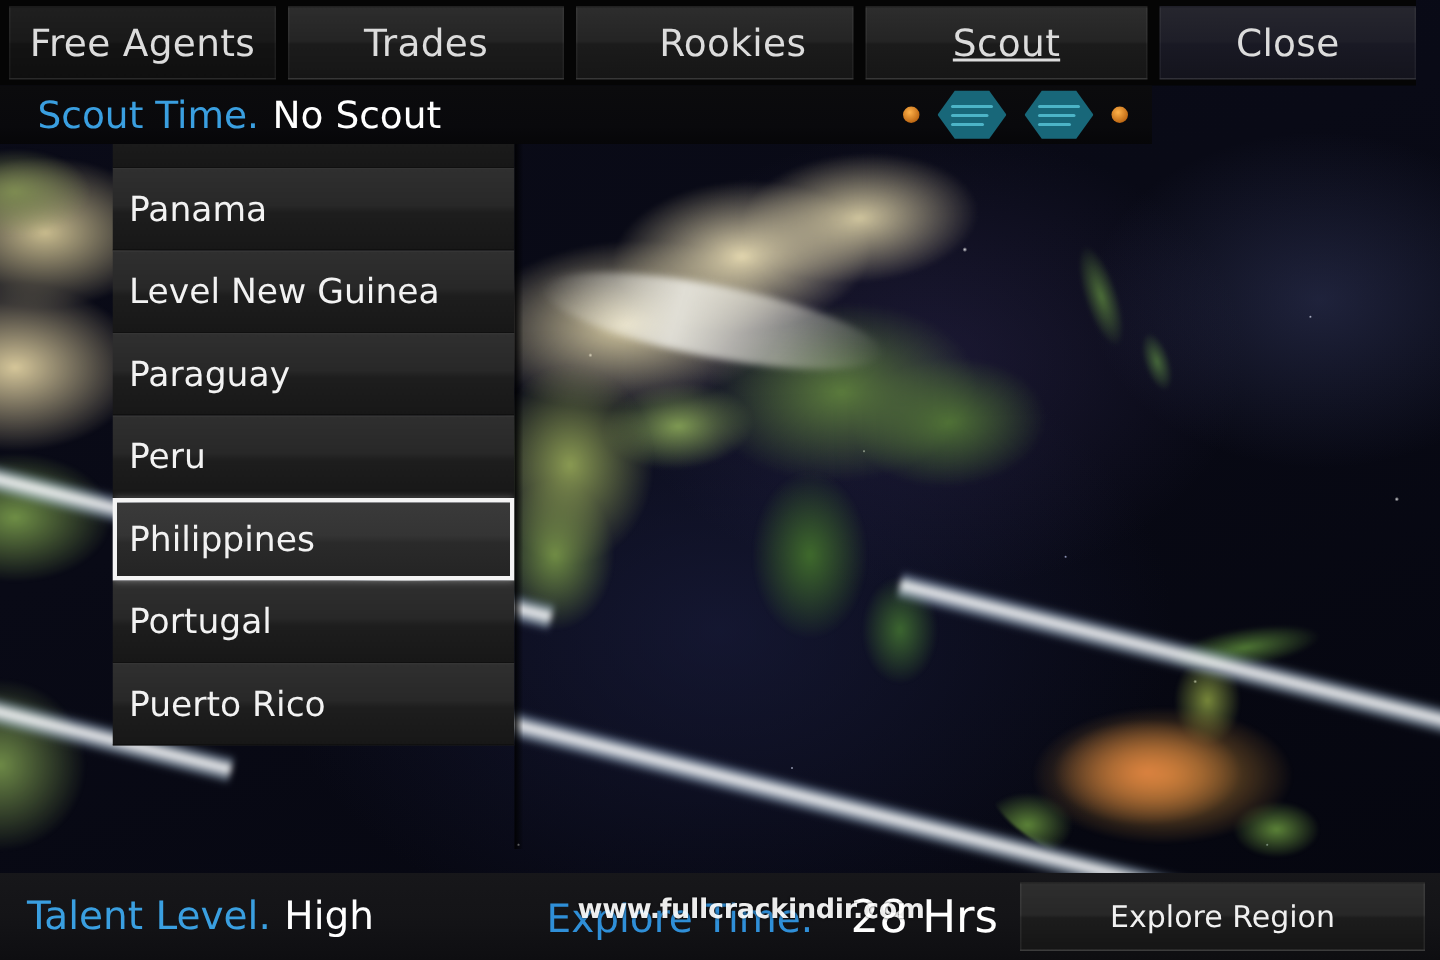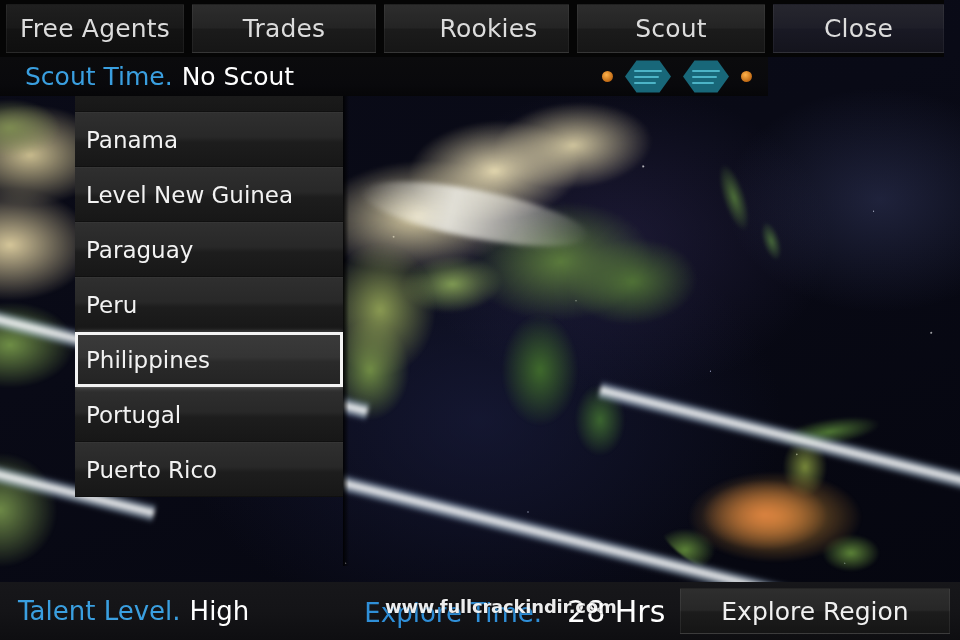--- a/index.html
+++ b/index.html
@@ -144,21 +144,21 @@
     display:flex; align-items:center; justify-content:center;
     color:#dcdcdc; font-size:25px; letter-spacing:.2px;
     border:1px solid rgba(255,255,255,.05);
     background:linear-gradient(to bottom, #2d2d2d 0%, #242424 48%, #1b1b1b 52%, #161616 100%);
     cursor:pointer;
   }
   .tab.t0 { flex:0 0 178px; margin-left:6px;
     background:linear-gradient(to bottom, #1f1f1f 0%, #191919 48%, #131313 52%, #0f0f0f 100%); }
   .tab.t1 { flex:0 0 184px; }
   .tab.t2 { flex:0 0 185px;padding-left:24px; }
-  .tab.t3 { flex:0 0 188px; }
+  .tab.t3 { flex:0 0 188px;text-decoration:underline; }
   .tab.t4 { flex:1 1 auto; margin-right:0;
     background:linear-gradient(to bottom, #26262e 0%, #1e1e28 48%, #191924 52%, #14141d 100%); }
 
   
   .scoutbar {
     position:absolute; left:0; top:57px; width:768px; height:39px;
     background:linear-gradient(to bottom, #0b0b0d 0%, #09090c 70%, #060608 100%);
     display:flex; align-items:center;
   }
   .scoutbar .label { color:#3a9fe0; font-size:25px; margin-left:25px; }
@@ -221,21 +221,21 @@
   .bb-talent { margin-left:18px; display:flex; align-items:baseline; }
   .bb-talent .k { color:#3a9fe0; font-size:26px; }
   .bb-talent .v { color:#ffffff; font-size:26px; margin-left:9px; }
   .bb-time { margin-left:115px; display:flex; align-items:baseline;gap:16px; }
   .bb-time .k { color:#2f8fd8; font-size:26px; }
   .bb-time .v { color:#ffffff; font-size:30px; margin-left:9px; }
   .explore-btn {
     position:absolute; right:10px; top:6px;
     width:270px; height:46px;
     display:flex; align-items:center; justify-content:center;
-    color:#f0f0f0; font-size:25px;
+    color:#f0f0f0; font-size:20px;
     background:linear-gradient(to bottom, #2e2e2e 0%, #272727 48%, #1c1c1c 52%, #151515 100%);
     border:1px solid rgba(255,255,255,.07);
     cursor:pointer;
     margin-left:21px;
   }
 
   
   .watermark {
     position:absolute; left:385px; top:596px;
     color:#ffffff; font-size:18px; font-weight:bold;

